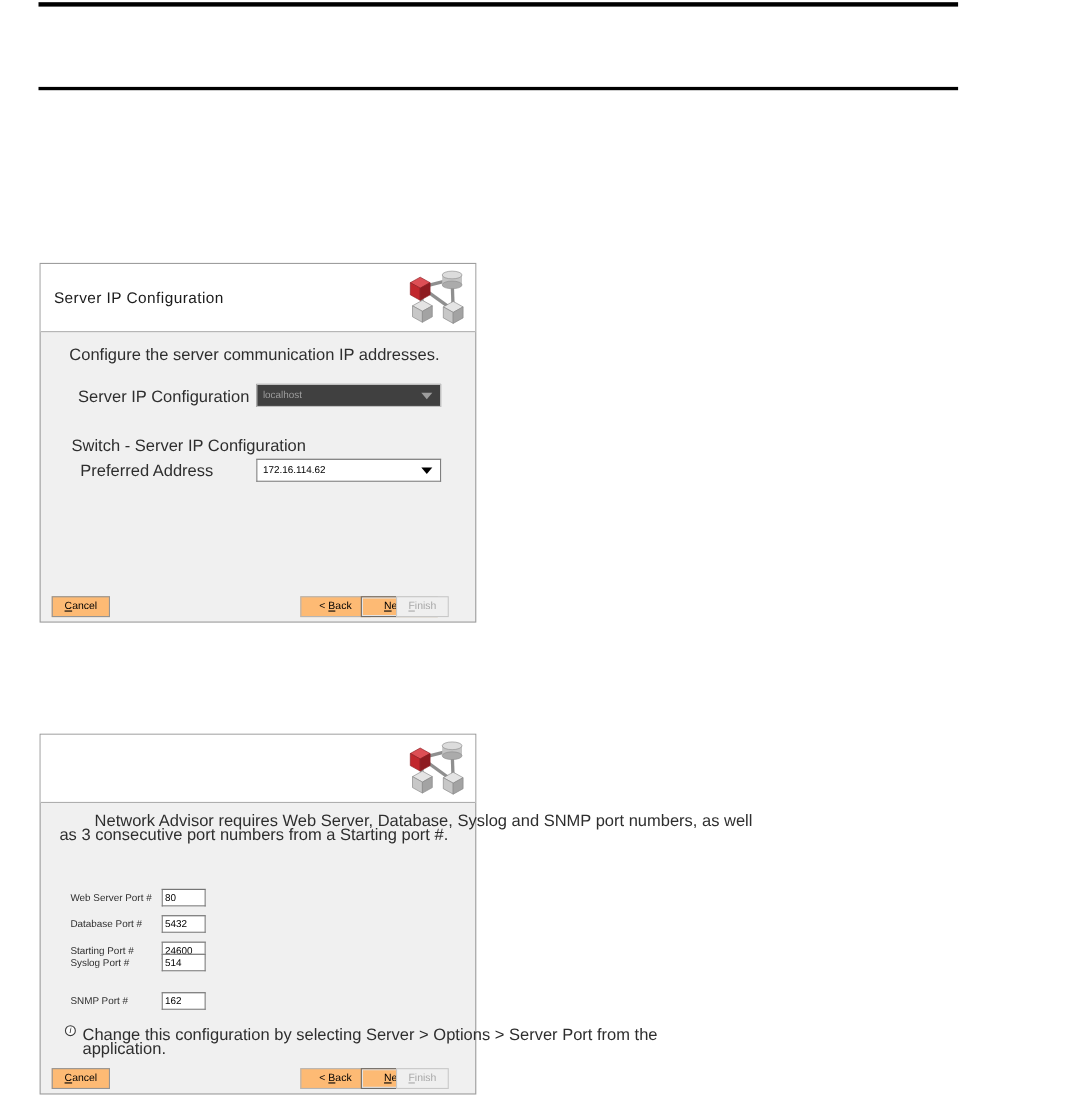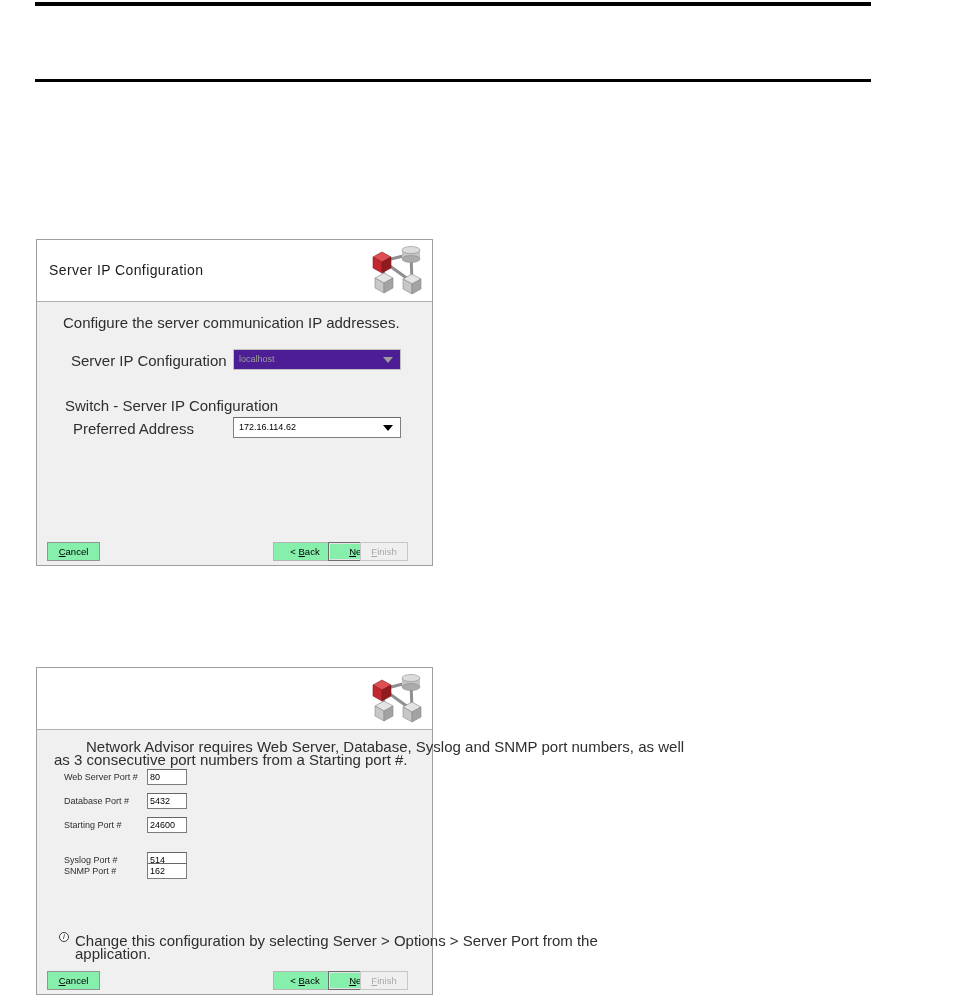--- a/index.html
+++ b/index.html
@@ -38,45 +38,45 @@
   }
   .combo .combo-text {
     position:absolute; left:5px; top:0; line-height:19px; font-size:9px; color:#000;
     white-space:nowrap;
   }
   .combo .combo-arrow {
     position:absolute; right:7px; top:7px; width:0; height:0;
     border-left:5px solid transparent; border-right:5px solid transparent;
     border-top:6px solid #000;
   }
-  .combo.disabled { background:#4c1d95; border-color:#c0c0c0; }
+  .combo.disabled { background:#404040; border-color:#c0c0c0; }
   .combo.disabled .combo-text { color:#9d9d9d; }
   .combo.disabled .combo-arrow { border-top-color:#9d9d9d; }
 
   
-  .port-row { position:absolute; left:0; height:16px; width:100%; }
+  .port-row { position:absolute; left:0; height:16px; width:100%;margin-top:39px; }
   .port-label { position:absolute; left:27px; top:0; line-height:16px; font-size:9px; color:#2e2e2e; white-space:nowrap; }
   .port-input {
     position:absolute; left:110px; top:0; width:40px; height:16px; box-sizing:border-box;
     border:1px solid #7d7d7d; border-top-color:#676767; background:#fff;
     font-family:"Liberation Sans", sans-serif; font-size:9px; color:#000; padding:0 2px;
   }
 
   
   .info-icon {
     position:absolute; display:inline-block; width:10px; height:10px; box-sizing:border-box;
     border:1px solid #3c3c3c; border-radius:50%; background:#fdfdfd;
     font-size:8px; line-height:8px; text-align:center; color:#222; font-style:italic;
   }
   .info-icon::before { content:"i"; }
 
   
   .btn {
     position:absolute; top:302px; height:19px; box-sizing:border-box;
-    background:#86efac; border:1px solid #949494; color:#000;
+    background:#fdba74; border:1px solid #949494; color:#000;
     font-family:"Liberation Sans", sans-serif; font-size:9.5px; line-height:16px;
     text-align:center; padding:0; white-space:nowrap;
   }
   .btn .accel { text-decoration:underline; }
   .btn.cancel { left:10px;  width:53px; }
   .btn.back   { left:236px; width:64px; border-color:#b5b5b5; }
   .btn.next   { left:291px; width:70px; border-color:#6d6d6d; box-shadow:0 0 0 1px #e4e4e4 inset; }
   .btn.finish { left:323px; width:48px; border-color:#c8c8c8; color:#a8a8a8; background:#efefef; }
 </style>
 </head>
@@ -182,21 +182,21 @@
       <input class="port-input" value="80" style="">
     </div>
     <div class="port-row" style="top:125px;">
       <label class="port-label">Database Port #</label>
       <input class="port-input" value="5432" style="">
     </div>
     <div class="port-row" style="top:149px;">
       <label class="port-label">Starting Port #</label>
       <input class="port-input" value="24600" style="">
     </div>
-    <div class="port-row" style="top:184px;">
+    <div class="port-row" style="top:160px;">
       <label class="port-label">Syslog Port #</label>
       <input class="port-input" value="514" style="">
     </div>
     <div class="port-row" style="top:195px;">
       <label class="port-label">SNMP Port #</label>
       <input class="port-input" value="162" style="">
     </div>
 
     <span class="info-icon" style="left:22px; top:264px;"></span>
     <div class="small pos" style="left:38px; top:264px;">Change this configuration by selecting Server &gt; Options &gt; Server Port from the</div>

